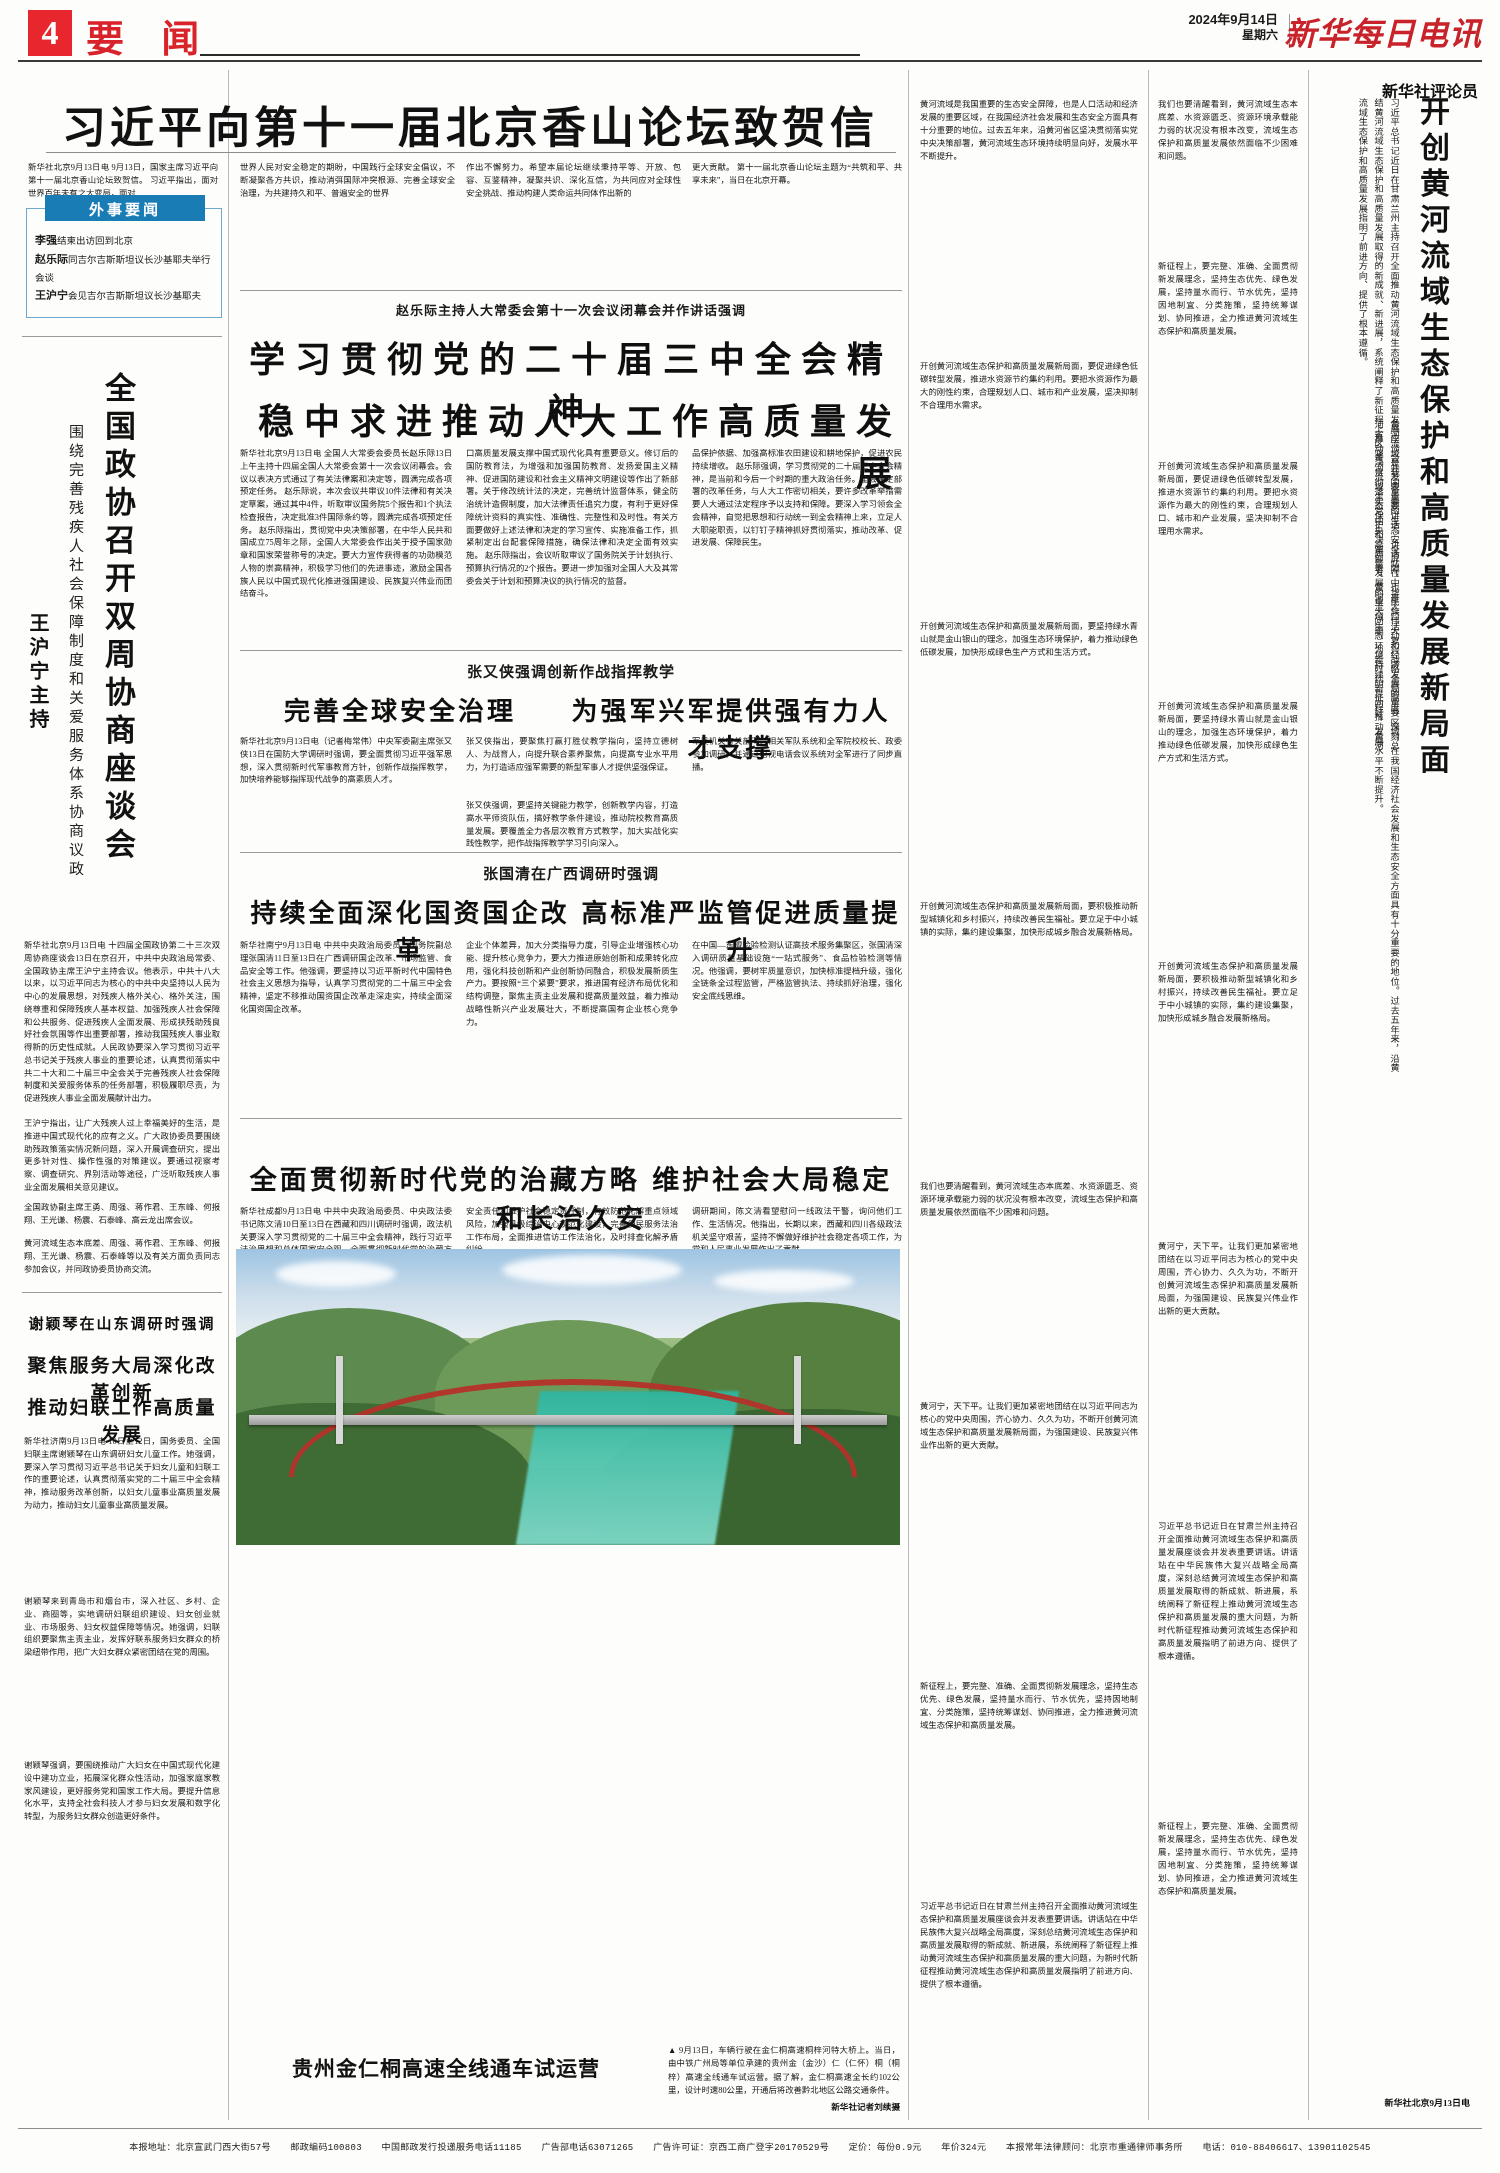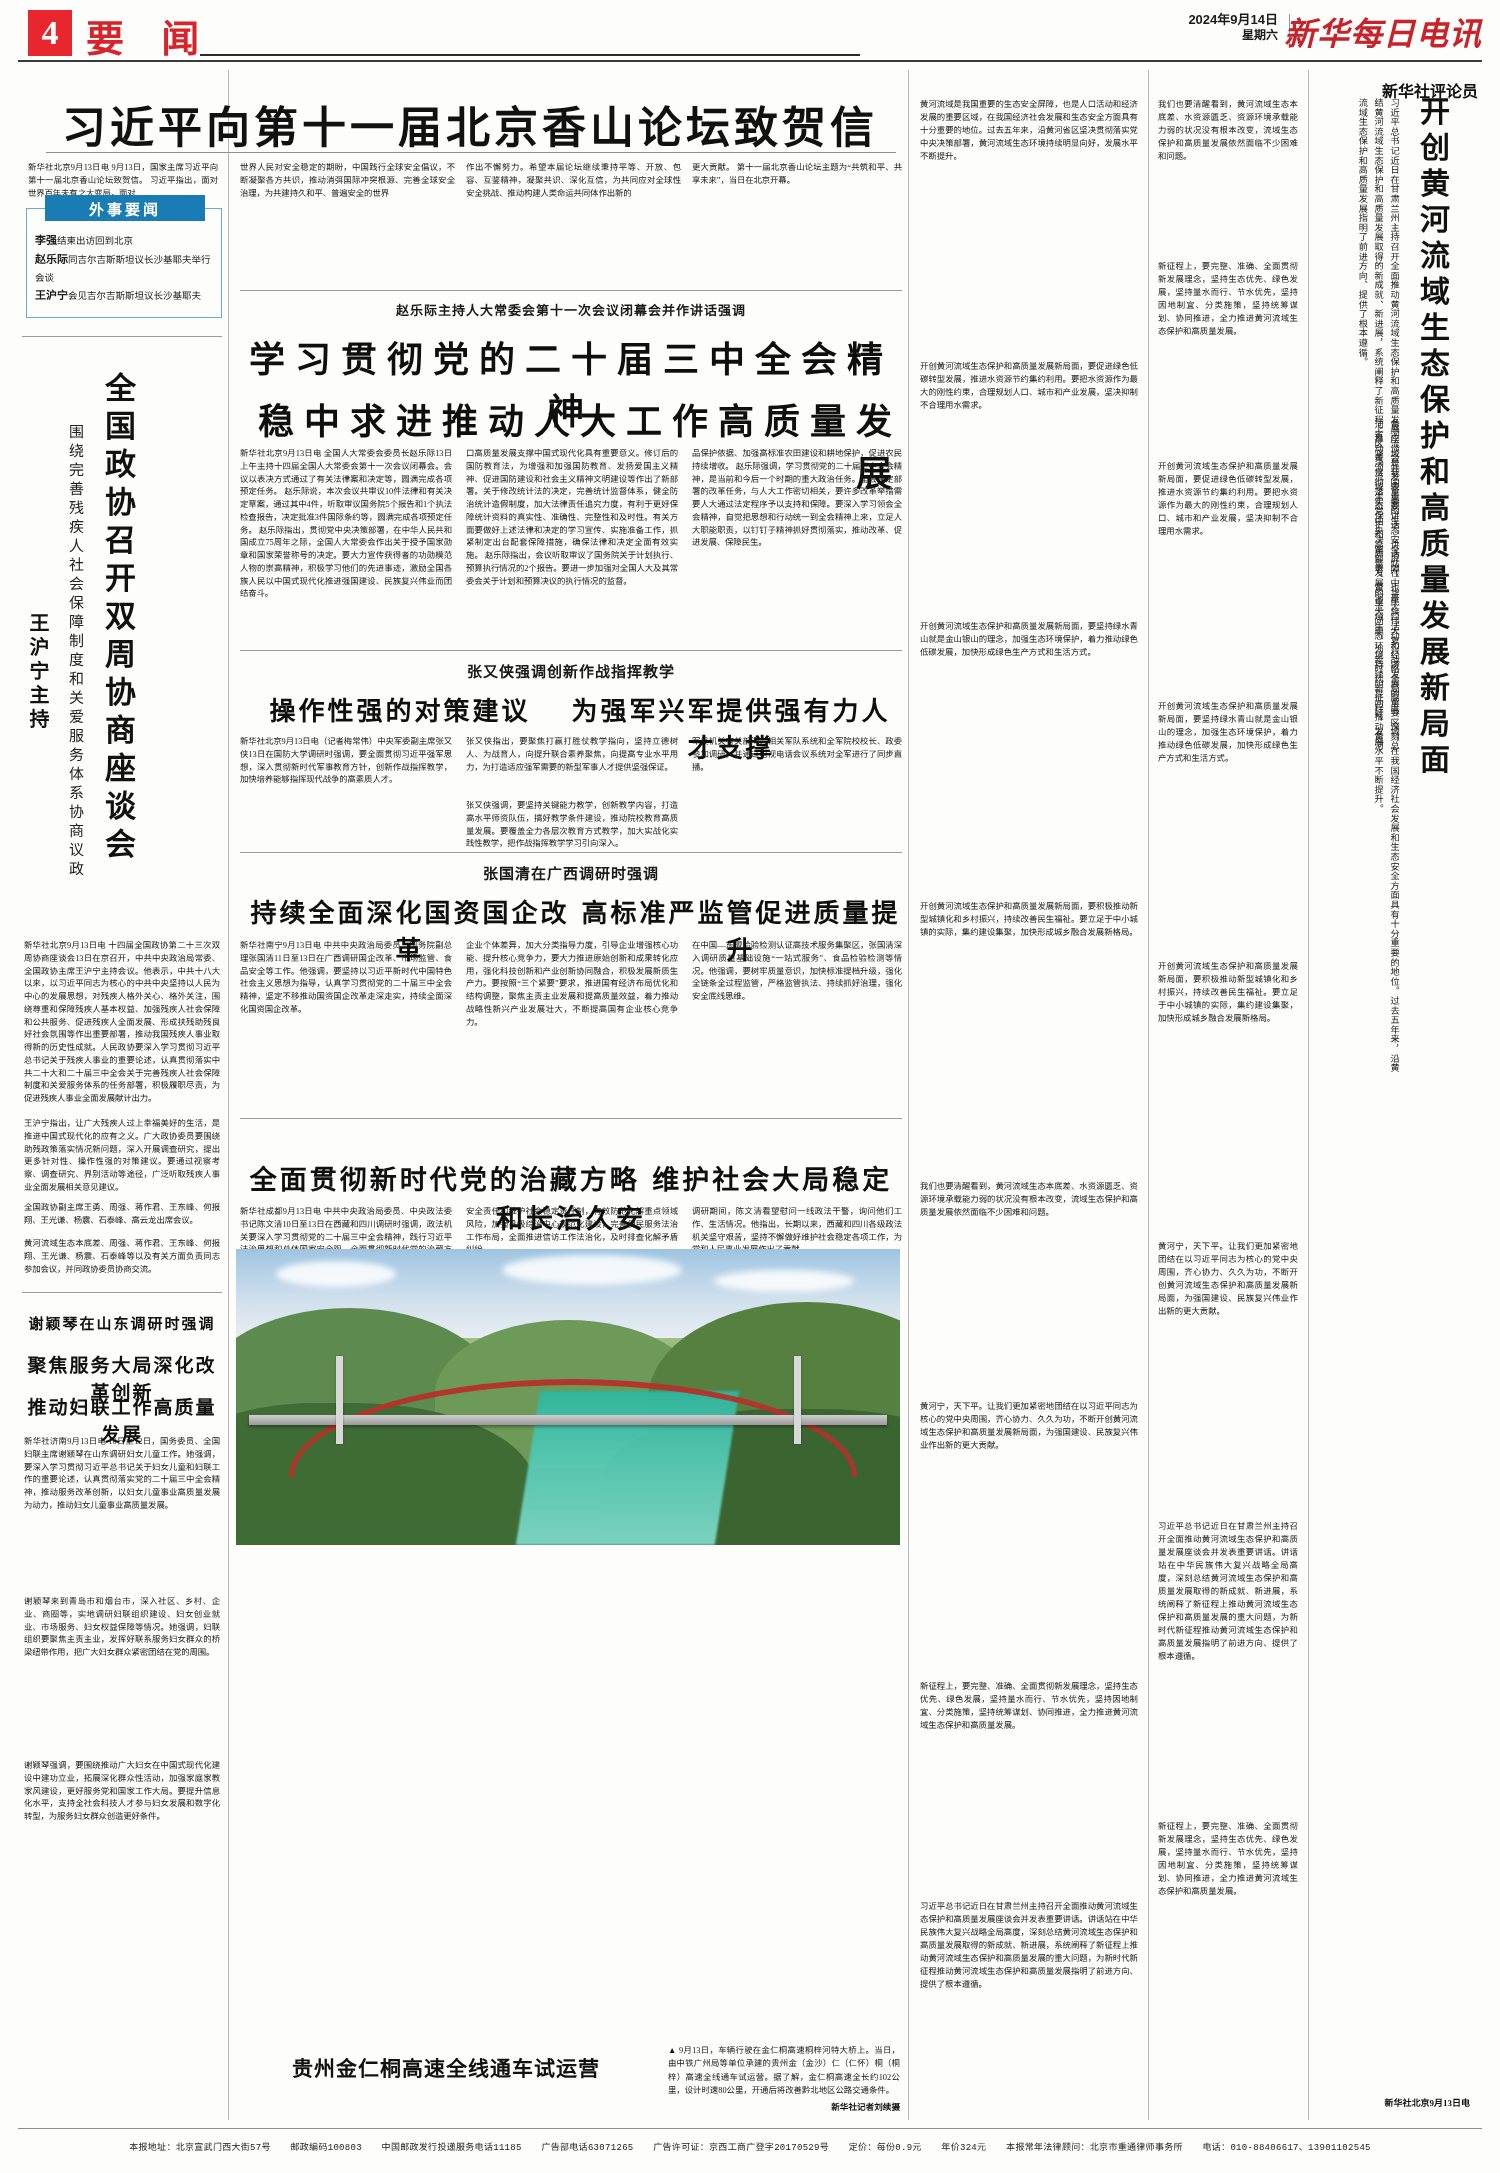--- a/index.html
+++ b/index.html
@@ -274,21 +274,21 @@
   <div class="body-text" style="position:absolute;left:240px;top:448px;width:212px;">新华社北京9月13日电 全国人大常委会委员长赵乐际13日上午主持十四届全国人大常委会第十一次会议闭幕会。会议以表决方式通过了有关法律案和决定等，圆满完成各项预定任务。
 赵乐际说，本次会议共审议10件法律和有关决定草案，通过其中4件，听取审议国务院5个报告和1个执法检查报告，决定批准3件国际条约等，圆满完成各项预定任务。
 赵乐际指出，贯彻党中央决策部署，在中华人民共和国成立75周年之际，全国人大常委会作出关于授予国家勋章和国家荣誉称号的决定。要大力宣传获得者的功勋模范人物的崇高精神，积极学习他们的先进事迹，激励全国各族人民以中国式现代化推进强国建设、民族复兴伟业而团结奋斗。</div>
   <div class="body-text" style="position:absolute;left:466px;top:448px;width:212px;">口高质量发展支撑中国式现代化具有重要意义。修订后的国防教育法，为增强和加强国防教育、发扬爱国主义精神、促进国防建设和社会主义精神文明建设等作出了新部署。关于修改统计法的决定，完善统计监督体系，健全防治统计造假制度，加大法律责任追究力度，有利于更好保障统计资料的真实性、准确性、完整性和及时性。有关方面要做好上述法律和决定的学习宣传、实施准备工作，抓紧制定出台配套保障措施，确保法律和决定全面有效实施。
 赵乐际指出，会议听取审议了国务院关于计划执行、预算执行情况的2个报告。要进一步加强对全国人大及其常委会关于计划和预算决议的执行情况的监督。</div>
   <div class="body-text" style="position:absolute;left:692px;top:448px;width:210px;">品保护依据、加强高标准农田建设和耕地保护，促进农民持续增收。
 赵乐际强调，学习贯彻党的二十届三中全会精神，是当前和今后一个时期的重大政治任务。全会决定部署的改革任务，与人大工作密切相关，要许多改革举措需要人大通过法定程序予以支持和保障。要深入学习领会全会精神，自觉把思想和行动统一到全会精神上来，立足人大职能职责，以钉钉子精神抓好贯彻落实，推动改革、促进发展、保障民生。</div>
 
   <div class="hrule" style="left:240px;top:650px;width:662px;"></div>
   <div class="kicker" style="left:240px;top:660px;width:662px;font-size:15px;">张又侠强调创新作战指挥教学</div>
-  <div class="subhead" style="left:240px;top:690px;width:320px;">操作性强的对策建议</div>
+  <div class="subhead" style="left:240px;top:690px;width:320px;">完善全球安全治理</div>
   <div class="subhead" style="left:560px;top:690px;width:342px;">为强军兴军提供强有力人才支撑</div>
 
   <div class="body-text" style="position:absolute;left:240px;top:736px;width:212px;">新华社北京9月13日电（记者梅常伟）中央军委副主席张又侠13日在国防大学调研时强调，要全面贯彻习近平强军思想，深入贯彻新时代军事教育方针，创新作战指挥教学，加快培养能够指挥现代战争的高素质人才。</div>
   <div class="body-text" style="position:absolute;left:466px;top:736px;width:212px;">张又侠指出，要聚焦打赢打胜仗教学指向，坚持立德树人、为战育人，向提升联合素养聚焦，向提高专业水平用力，为打造适应强军需要的新型军事人才提供坚强保证。</div>
   <div class="body-text" style="position:absolute;left:466px;top:800px;width:212px;">张又侠强调，要坚持关键能力教学，创新教学内容，打造高水平师资队伍，搞好教学条件建设，推动院校教育高质量发展。要覆盖全力各层次教育方式教学，加大实战化实践性教学，把作战指挥教学学习引向深入。</div>
   <div class="body-text" style="position:absolute;left:692px;top:736px;width:210px;">军委机关有关部门、相关军队系统和全军院校校长、政委参加调研，并通过电视电话会议系统对全军进行了同步直播。</div>
 
   <div class="hrule" style="left:240px;top:852px;width:662px;"></div>
   <div class="kicker" style="left:240px;top:862px;width:662px;font-size:15px;">张国清在广西调研时强调</div>
   <div class="subhead" style="left:240px;top:892px;width:340px;">持续全面深化国资国企改革</div>

